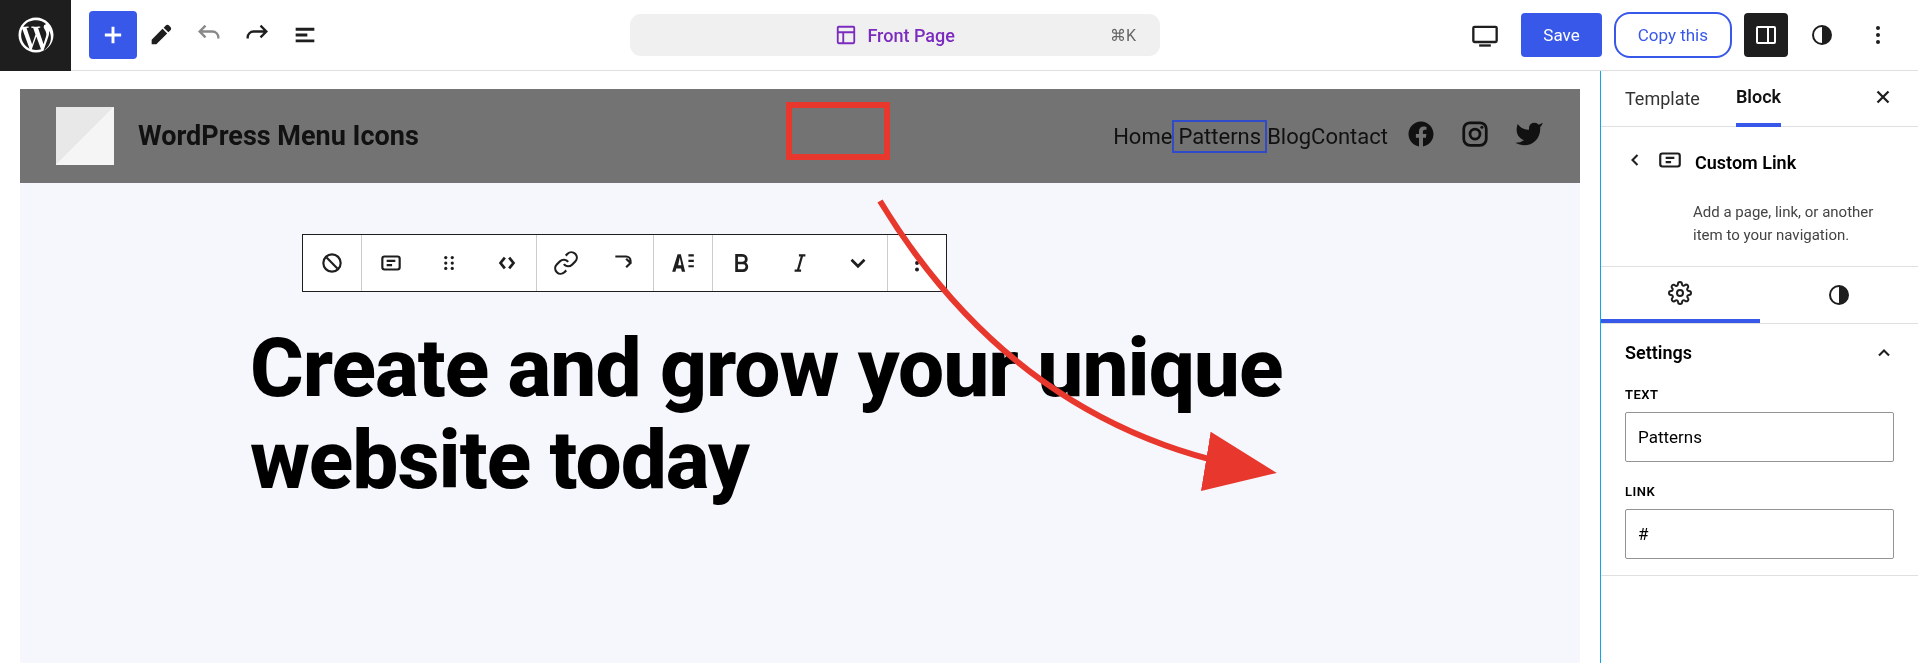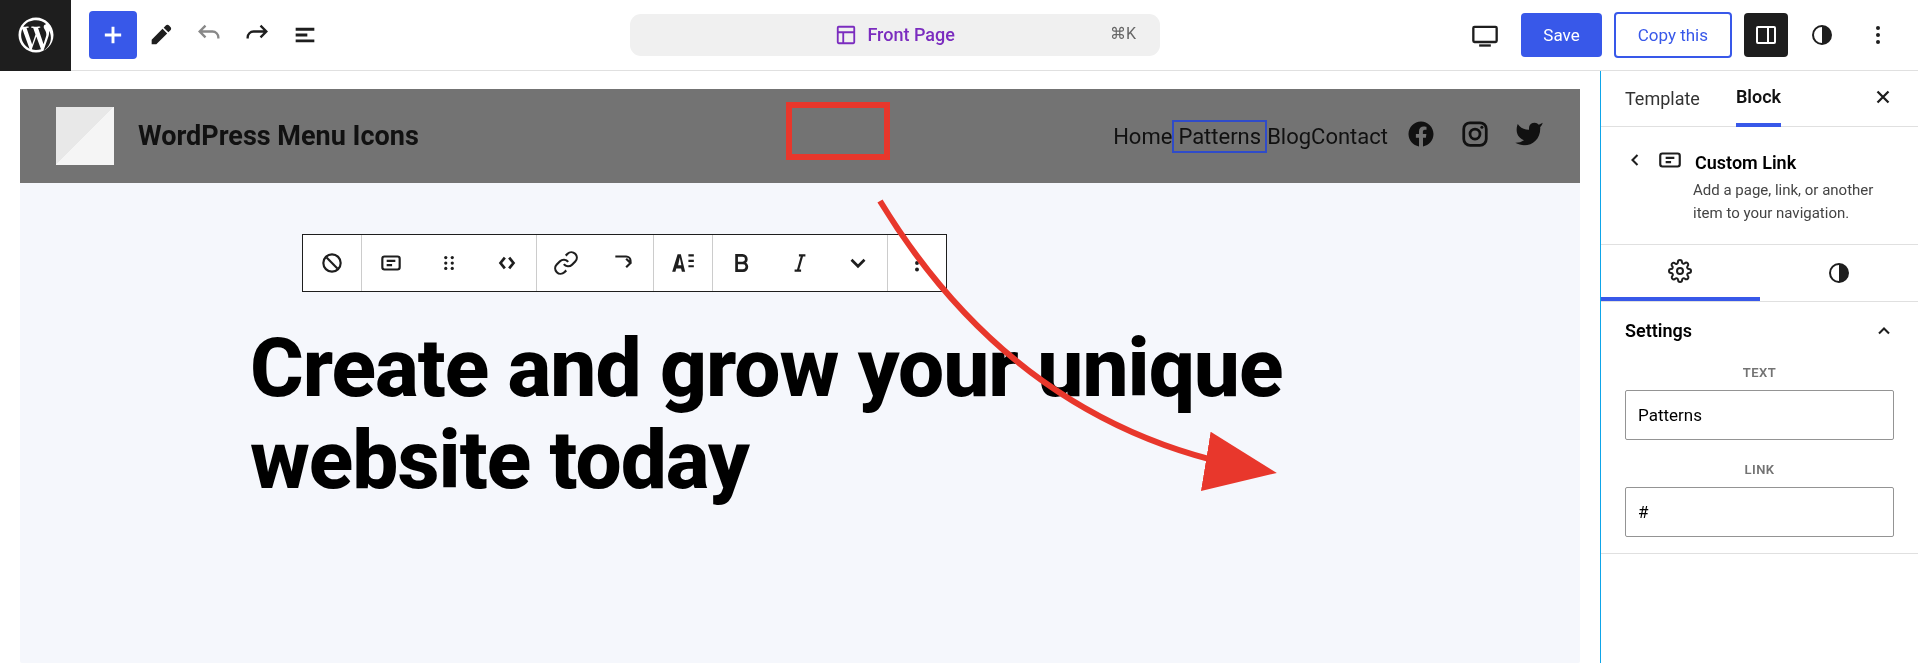--- a/index.html
+++ b/index.html
@@ -6,26 +6,26 @@
 body { background: #fff; width: 1918px; height: 663px; overflow: hidden; position: relative; }
 
 
 .topbar { display: flex; align-items: center; height: 71px; border-bottom: 1px solid #e0e0e0; }
 .wp-logo { width: 71px; height: 71px; background: #1e1e1e; display: flex; align-items: center; justify-content: center; }
 .wp-logo svg { width: 42px; height: 42px; fill: #fff; }
 .tb-btn { width: 48px; height: 48px; display: flex; align-items: center; justify-content: center; border-radius: 4px; cursor: pointer; }
 .tb-add { background: #3858e9; color: #fff; margin-left: 18px; }
 .tb-icon-svg { width: 28px; height: 28px; }
 .tb-center { flex: 1; display: flex; justify-content: center; }
-.doc-btn { display: flex; gap: 10px; background: #f0f0f0; padding: 10px 24px; border-radius: 11px; width: 530px; justify-content: center; position: relative; }
+.doc-btn { display: flex; align-items: center; gap: 10px; background: #f0f0f0; padding: 10px 24px; border-radius: 11px; width: 530px; justify-content: center; position: relative; }
 .doc-title { color: #7b2cbf; font-size: 18px; font-weight: 500; }
 .doc-shortcut { position: absolute; right: 24px; color: #666; font-size: 16px; }
 .tb-right { display: flex; align-items: center; gap: 12px; padding-right: 18px; }
 .btn-primary { background: #3858e9; color: #fff; padding: 12px 22px; border-radius: 4px; font-size: 17px; border: none; cursor: pointer; }
-.btn-secondary { background: #fff; color: #3858e9; padding: 11px 22px; border-radius: 4px; font-size: 17px; border: 2px solid #3858e9; cursor: pointer; }
+.btn-secondary { background: #fff; color: #3858e9; padding: 11px 22px; border-radius: 16px; font-size: 17px; border: 2px solid #3858e9; cursor: pointer; }
 .tb-square { width: 44px; height: 44px; display: flex; align-items: center; justify-content: center; border-radius: 4px; }
 .tb-square.dark { background: #1e1e1e; color: #fff; }
 
 
 .main { display: flex; height: calc(100% - 71px); }
 .canvas-area { flex: 1; padding: 18px 20px 0 20px; position: relative; }
 .canvas { background: #f5f7fc; height: 100%; border-radius: 2px; position: relative; }
 .site-header { display: flex; align-items: center; padding: 18px 36px; gap: 24px; background: #737373; }
 .site-logo-ph { width: 58px; height: 58px; background: linear-gradient(135deg, #e8e8e8 50%, #f5f5f5 50%); }
 .site-title { font-size: 27px; font-weight: 700; color: #111; }
@@ -49,29 +49,29 @@
 
 
 .sidebar { width: 318px; border-left: 1px solid #0ea5e9; display: flex; flex-direction: column; }
 .side-tabs { display: flex; align-items: center; padding: 0 24px; height: 56px; border-bottom: 1px solid #e0e0e0; }
 .side-tab { padding: 16px 0; margin-right: 36px; font-size: 18px; color: #333; cursor: pointer; }
 .side-tab.active { font-weight: 600; border-bottom: 4px solid #3858e9; color: #111; }
 .side-close { margin-left: auto; cursor: pointer; }
 .block-info { padding: 20px 24px; border-bottom: 1px solid #e0e0e0; }
 .block-info-head { display: flex; align-items: center; gap: 12px; }
 .block-info-title { font-size: 18px; font-weight: 600; }
-.block-info-desc { font-size: 15px; color: #444; margin-top: 2px; margin-left: 68px; line-height: 1.5; }
+.block-info-desc { font-size: 15px; color: #444; margin-top: 24px; margin-left: 68px; line-height: 1.5; }
 .sub-tabs { display: flex; border-bottom: 1px solid #e0e0e0; }
 .sub-tab { flex: 1; display: flex; align-items: center; justify-content: center; height: 56px; cursor: pointer; }
 .sub-tab.active { border-bottom: 4px solid #3858e9; }
 .panel { border-bottom: 1px solid #e0e0e0; }
 .panel-head { display: flex; align-items: center; justify-content: space-between; padding: 18px 24px; cursor: pointer; }
 .panel-title { font-size: 18px; font-weight: 600; }
 .field { padding: 6px 24px 16px 24px; }
-.field-label { font-size: 13px; font-weight: 600; text-transform: uppercase; color: #737373; letter-spacing: 0.5px; margin-bottom: 10px; display: block; text-align: center; }
+.field-label { font-size: 13px; font-weight: 600; text-transform: uppercase; color: #000000; letter-spacing: 0.5px; margin-bottom: 10px; display: block; }
 .field-input { width: 100%; padding: 14px 12px; border: 1px solid #949494; font-size: 17px; border-radius: 2px; }
 
 
 .annotation-arrow { position: absolute; top: 110px; left: 870px; width: 420px; height: 310px; pointer-events: none; z-index: 100; }
 </style>
 </head>
 <body>
 
 <div class="topbar">
   <div class="wp-logo">

